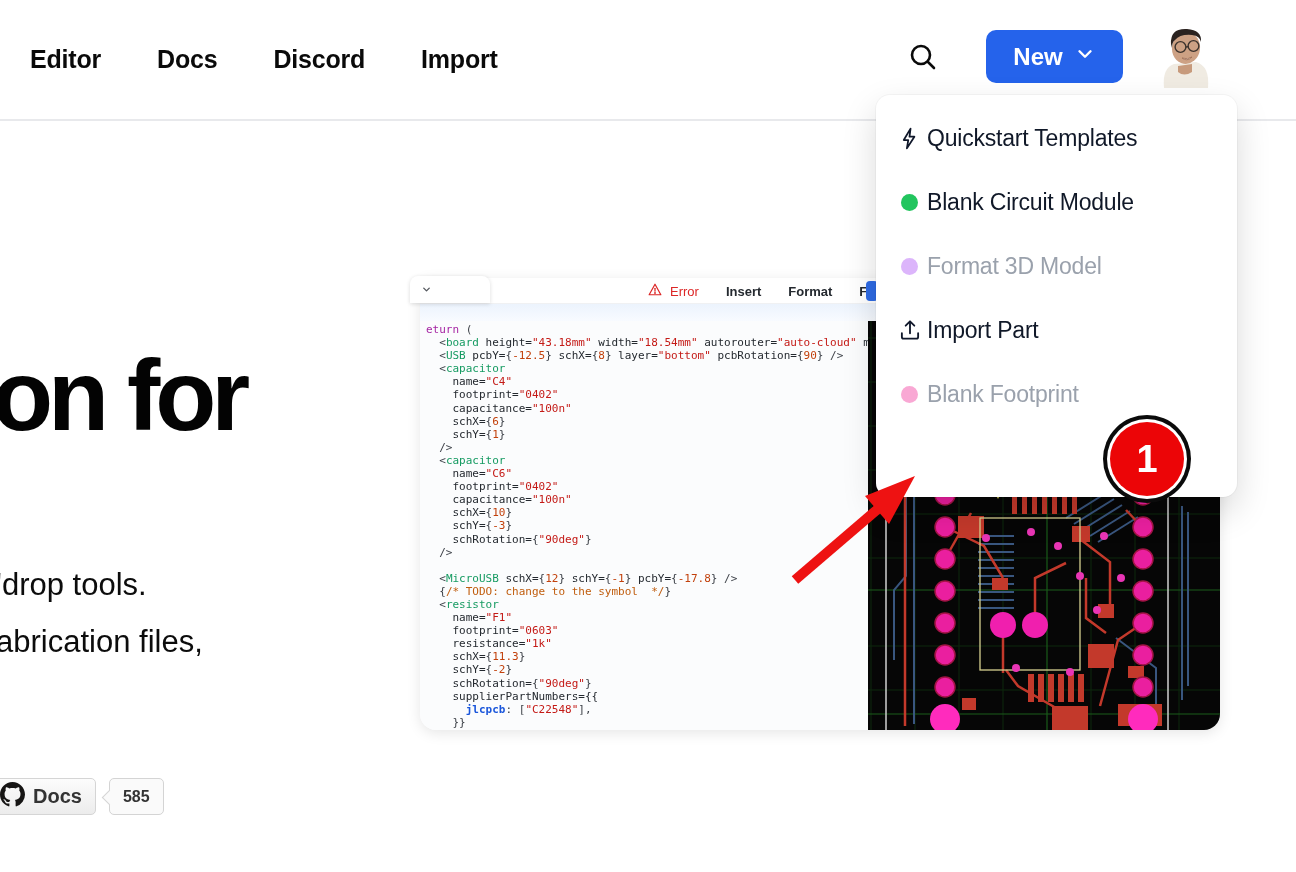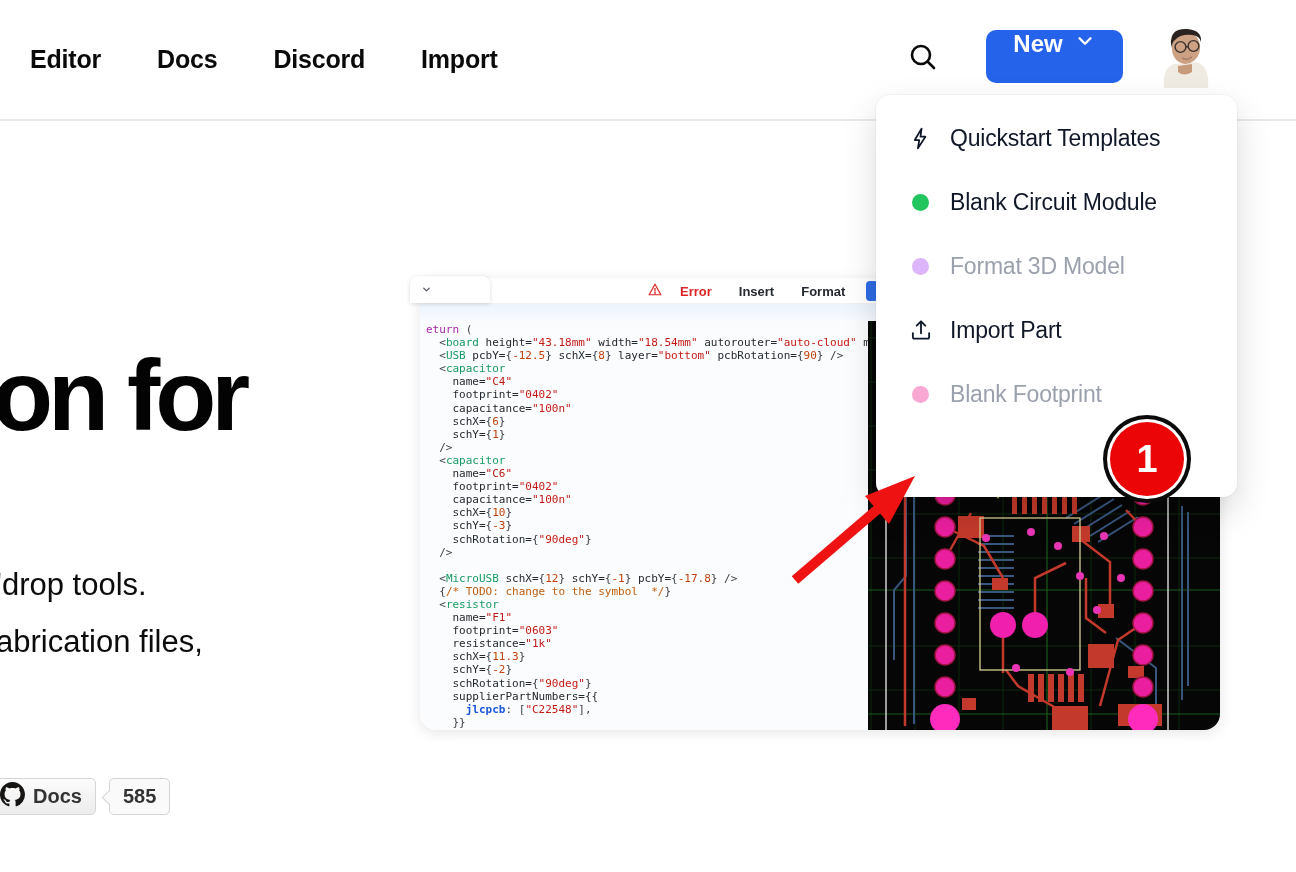--- a/index.html
+++ b/index.html
@@ -10,64 +10,64 @@
     font-family: "Liberation Sans", sans-serif;
     overflow: hidden;
     color: #0a0a0a;
   }
 
   
   .navbar { position:absolute; top:0; left:0; width:1296px; height:121px; background:#fff; border-bottom:2px solid #e8e9ec; }
   .nav-links { position:absolute; left:30px; top:0; height:118px; display:flex; align-items:center; gap:56px; }
   .nav-link { font-size:25px; font-weight:600; color:#0a0a0a; letter-spacing:-0.2px; cursor:pointer; }
   .search-btn { position:absolute; left:903px; top:38px; width:40px; height:40px; display:flex; align-items:center; justify-content:center; cursor:pointer; background:none; border:none; }
-  .new-btn { position:absolute; left:986px; top:30px; width:137px; height:53px; background:#2563eb; border:none; border-radius:10px; display:flex; justify-content:center; gap:11px; cursor:pointer; }
+  .new-btn { position:absolute; left:986px; top:30px; width:137px; height:53px; background:#2563eb; border:none; border-radius:10px; display:flex; align-items:center; justify-content:center; gap:11px; cursor:pointer; }
   .new-btn span { color:#fff; font-size:24px; font-weight:600; }
   .avatar { position:absolute; left:1156px; top:22px; width:58px; height:66px; }
 
   
   .hero-heading { position:absolute; left:-8px; top:338px; font-size:100px; font-weight:700; letter-spacing:-5px; color:#030303; white-space:nowrap; }
   .hero-paragraph { position:absolute; left:-4px; top:556px; font-size:31px; line-height:57px; color:#0c0c0c; white-space:nowrap; }
 
   
   .editor-tab { position:absolute; left:410px; top:276px; width:80px; height:27px; background:#fff; border-radius:8px 8px 0 0; box-shadow:0 1px 4px rgba(0,0,0,.14); z-index:3; display:flex; align-items:center; padding-left:11px; }
   .editor-shot { position:absolute; left:420px; top:278px; width:800px; height:452px; border-radius:8px 8px 16px 16px; overflow:hidden; background:#fbfcfd; box-shadow:0 3px 14px rgba(0,0,0,.10); z-index:2; }
   .editor-toolbar { position:absolute; top:0; left:0; width:100%; height:26px; background:#fff; border-bottom:1px solid #f0f1f3; z-index:4; }
   .toolbar-menu { position:absolute; left:228px; top:0; height:26px; display:flex; align-items:center; gap:27px; }
   .toolbar-item { font-size:13px; font-weight:600; color:#24292f; cursor:pointer; }
-  .toolbar-error { display:flex; align-items:center; gap:18px; color:#dc2626; font-size:13px; font-weight:700; cursor:pointer; }
+  .toolbar-error { display:flex; align-items:center; gap:8px; color:#dc2626; font-size:13px; font-weight:400; cursor:pointer; }
   .run-sliver { position:absolute; left:446px; top:3px; width:12px; height:20px; background:#2e6be5; border-radius:4px; z-index:5; }
   .blue-strip { position:absolute; top:26px; left:0; width:458px; height:17px; background:linear-gradient(#ecf3fd,#f8fbff); z-index:3; }
   .code-pane { position:absolute; top:43px; left:0; width:448px; height:409px; background:#fbfcfd; font-family:"DejaVu Sans Mono", monospace; font-size:11px; line-height:13.1px; white-space:pre; overflow:hidden; padding:2px 0 0 6px; z-index:3; }
   .code-pane .cl { height:13.1px; }
   .c-kw  { color:#a626a4; }
   .c-tag { color:#169b62; }
   .c-attr{ color:#24292f; }
   .c-str { color:#c41a16; }
   .c-num { color:#c2410c; }
   .c-pun { color:#3b3f46; }
   .c-cmt { color:#c05d0e; }
   .c-prop{ color:#1a56db;font-weight:bold; }
   .pcb-pane { position:absolute; top:0; right:0; width:354px; height:452px; z-index:2; }
 
   
   .dropdown { position:absolute; left:876px; top:95px; width:361px; height:402px; background:#fff; border-radius:14px; box-shadow:0 14px 34px rgba(0,0,0,.15), 0 0 0 1px rgba(0,0,0,.03); z-index:10; padding-top:11px; }
-  .dd-item { height:64px; display:flex; align-items:center; padding-left:31px; gap:16px; font-size:23px; color:#101828; cursor:pointer; letter-spacing:-0.2px; }
+  .dd-item { height:64px; display:flex; align-items:center; padding-left:20px; gap:4px; font-size:23px; color:#101828; cursor:pointer; letter-spacing:-0.2px; }
   .dd-item.disabled { color:#9aa1ac; }
   .dd-icon { width:27px; height:27px; display:flex; align-items:center; justify-content:center; flex:0 0 27px; }
   .dd-dot { width:17px; height:17px; border-radius:50%; }
 
   
   .anno-badge { position:absolute; left:1110px; top:422px; width:74px; height:74px; border-radius:50%; background:#ec0507; color:#fff; display:flex; align-items:center; justify-content:center; font-size:38px; font-weight:700; box-shadow:0 0 0 3px #ffffff, 0 0 0 7px #0b0b0b; z-index:12; }
   .anno-arrow { position:absolute; left:775px; top:458px; z-index:11; }
 
   
   .gh-wrap { position:absolute; left:-12px; top:778px; height:37px; display:flex; z-index:2; }
   .gh-button { height:37px; display:flex; align-items:center; gap:8px; padding:0 13px 0 11px; background:linear-gradient(#fcfcfc,#ececec); border:1px solid #d5d5d5; border-radius:5px; font-size:20px; font-weight:700; color:#333; cursor:pointer; }
-  .gh-count { position:relative; margin-left:13px; height:37px; display:flex; align-items:center; padding:0 13px; background:#fafafa; border:1px solid #d4d4d4; border-radius:5px; font-size:20px; font-weight:700; color:#333; cursor:pointer; }
+  .gh-count { position:relative; margin-left:13px; height:37px; display:flex; align-items:center; padding:0 13px; background:#fafafa; border:1px solid #d4d4d4; border-radius:5px; font-size:16px; font-weight:700; color:#333; cursor:pointer; }
   .gh-count::before { content:""; position:absolute; left:-6px; top:13px; width:10px; height:10px; background:#fafafa; border-left:1px solid #d4d4d4; border-bottom:1px solid #d4d4d4; transform:rotate(45deg); }
 </style>
 </head>
 <body>
 
 <header class="navbar">
   <nav class="nav-links">
       <a class="nav-link">Editor</a>
       <a class="nav-link">Docs</a>
       <a class="nav-link">Discord</a>

